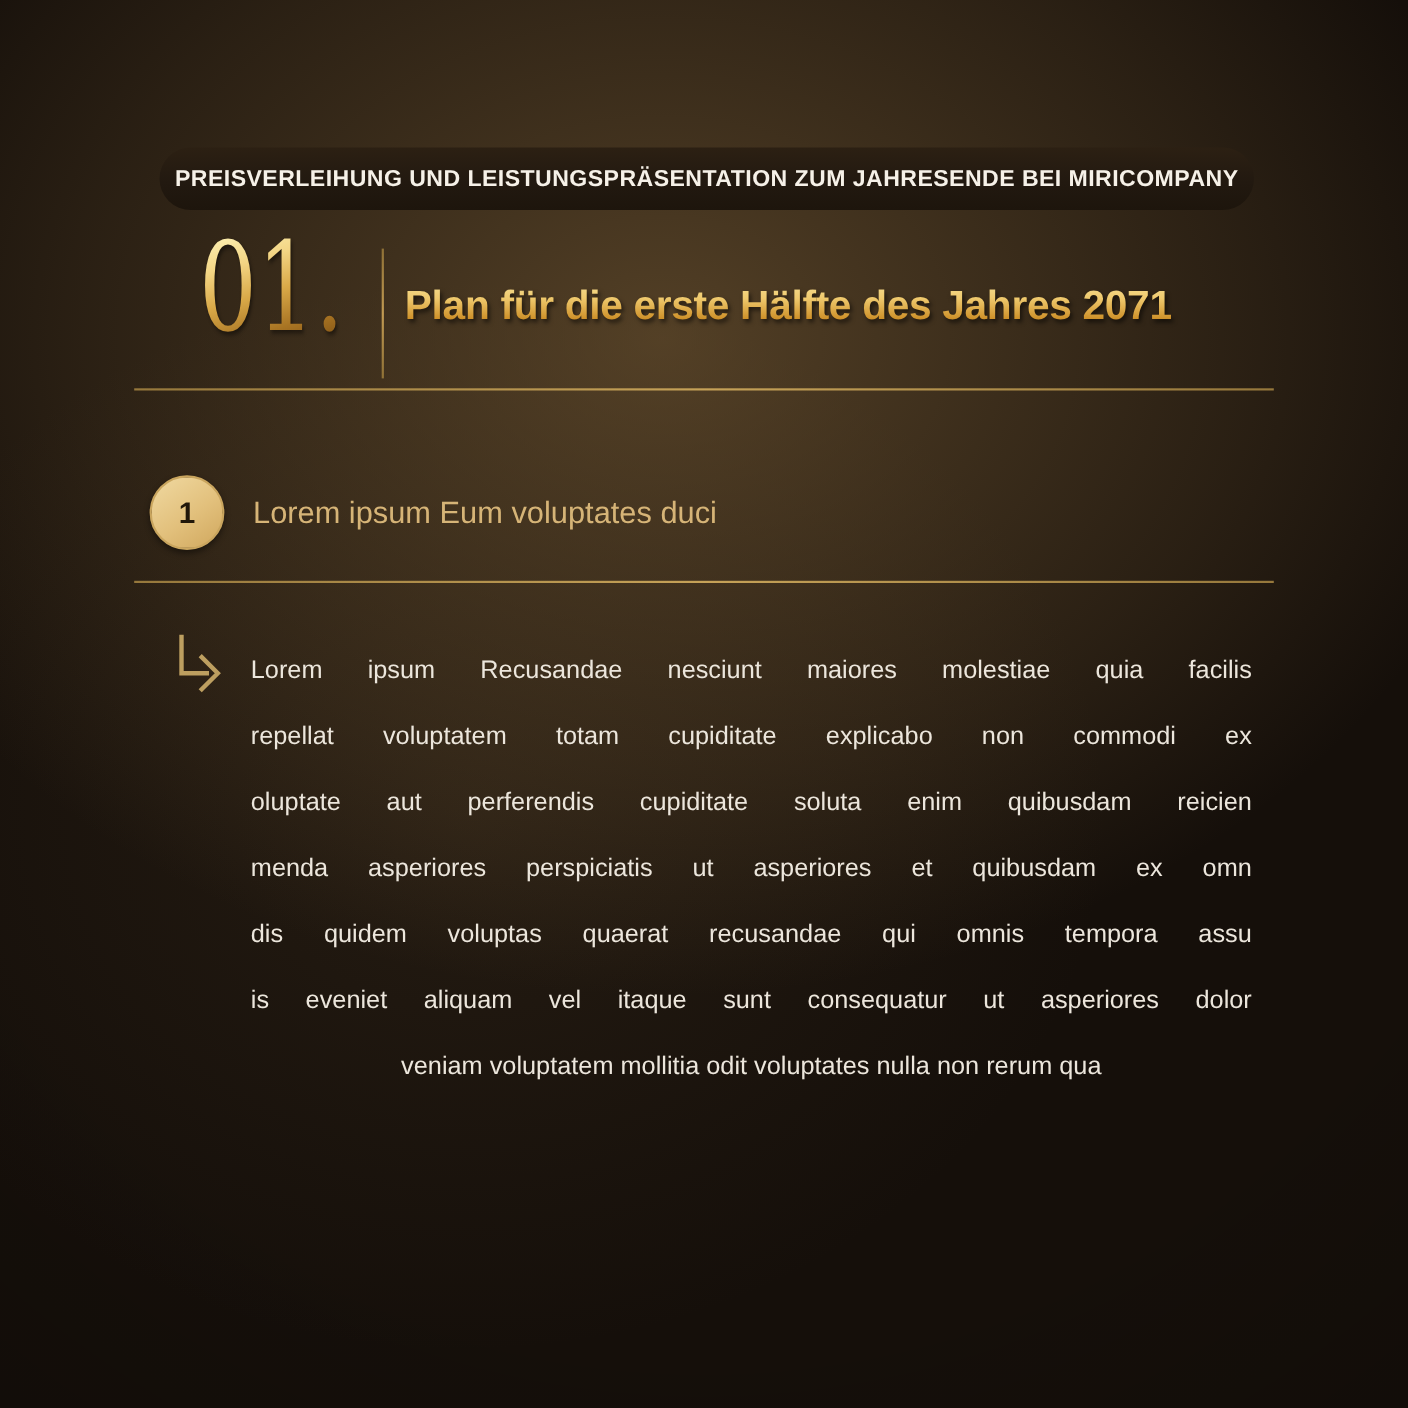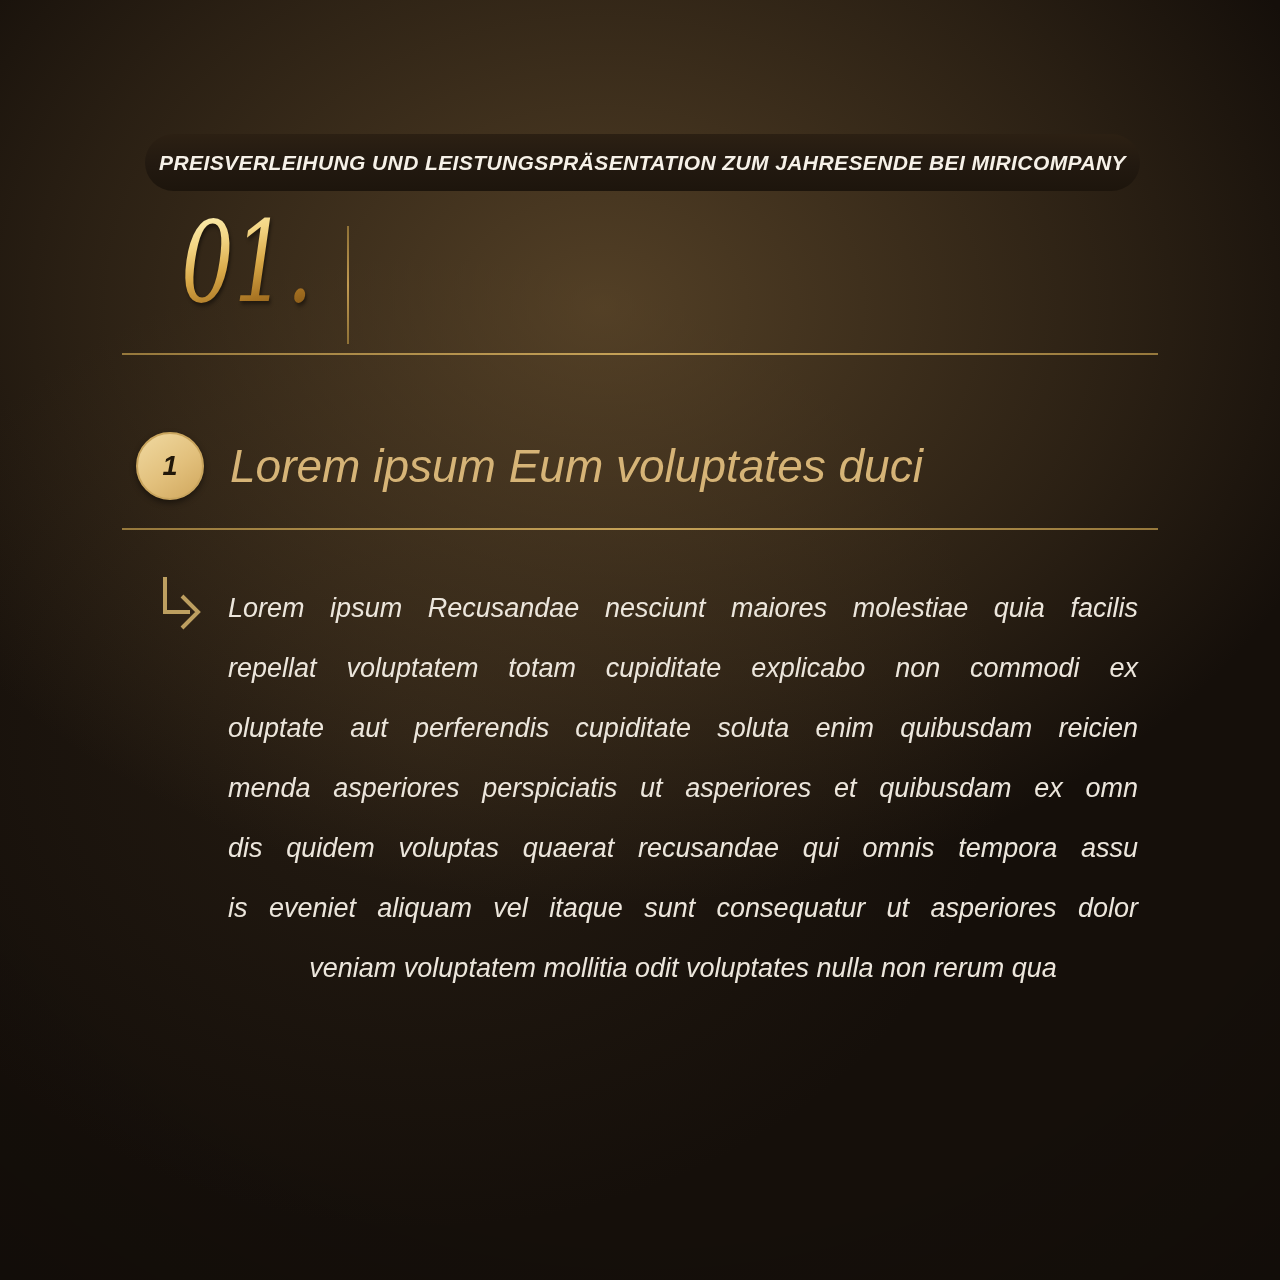--- a/index.html
+++ b/index.html
@@ -5,21 +5,21 @@
   html,body{margin:0;padding:0;}
   body{
     width:1280px;height:1280px;position:relative;overflow:hidden;
     font-family:"Liberation Sans",sans-serif;
     background-color:#150f0a;
     background-image:
       radial-gradient(140% 140% at 50% 35%, rgba(0,0,0,0) 42%, rgba(0,0,0,0.50) 100%),
       radial-gradient(1150px 880px at 47% 24%, rgba(128,99,58,0.58) 0%, rgba(128,99,58,0.20) 46%, rgba(128,99,58,0) 68%),
       radial-gradient(900px 750px at 33% 58%, rgba(92,72,46,0.22) 0%, rgba(92,72,46,0) 65%);
   }
-  .slide{position:absolute;inset:0;font-style:italic;}
+  .slide{position:absolute;inset:0;}
 
   .banner{
     position:absolute;left:145px;top:134px;width:995px;height:57px;
     border-radius:29px;
     background:linear-gradient(180deg,#2c2013 0%,#221910 55%,#1d150c 100%);
     display:flex;align-items:center;justify-content:center;
   }
   .banner span{
     color:#f6f1e8;font-size:21px;font-weight:bold;letter-spacing:0.4px;
     white-space:nowrap;
@@ -61,48 +61,49 @@
     border-radius:50%;
     background:linear-gradient(145deg,#f0d9a1 0%,#e2c07c 55%,#d0a75d 100%);
     border:2px solid #c9a55e;box-sizing:border-box;
     box-shadow:0 3px 6px rgba(0,0,0,0.45);
     display:flex;align-items:center;justify-content:center;
   }
   .item-badge span{color:#211709;font-size:27px;font-weight:bold;}
 
   .item-heading{
     position:absolute;left:230px;top:440px;
-    font-size:46px;line-height:52px;color:#d6b477;white-space:nowrap;
+    font-size:28px;line-height:52px;color:#d6b477;white-space:nowrap;
   }
 
   .arrow-icon{position:absolute;left:160px;top:575px;}
 
   .body-text{
     position:absolute;left:228px;top:578px;width:910px;
-    color:#ece6dc;font-size:27px;
+    color:#ece6dc;font-size:23px;
   }
   .body-text .line{
     height:60px;line-height:60px;white-space:nowrap;
     text-align:justify;text-align-last:justify;
   }
   .body-text .line.last{text-align:center;text-align-last:center;}
 </style>
 </head>
 <body>
 
 <div class="slide">
 
   <div class="banner">
     <span>PREISVERLEIHUNG UND LEISTUNGSPRÄSENTATION ZUM JAHRESENDE BEI MIRICOMPANY</span>
   </div>
 
   <div class="section-number">01.</div>
 
   <div class="v-divider"></div>
 
+  <div class="section-title">Plan für die erste Hälfte des Jahres 2071</div>
 
   <div class="hr hr1"></div>
 
   <div class="item-badge">
     <span>1</span>
   </div>
 
   <div class="item-heading">Lorem ipsum Eum voluptates duci</div>
 
   <div class="hr hr2"></div>

